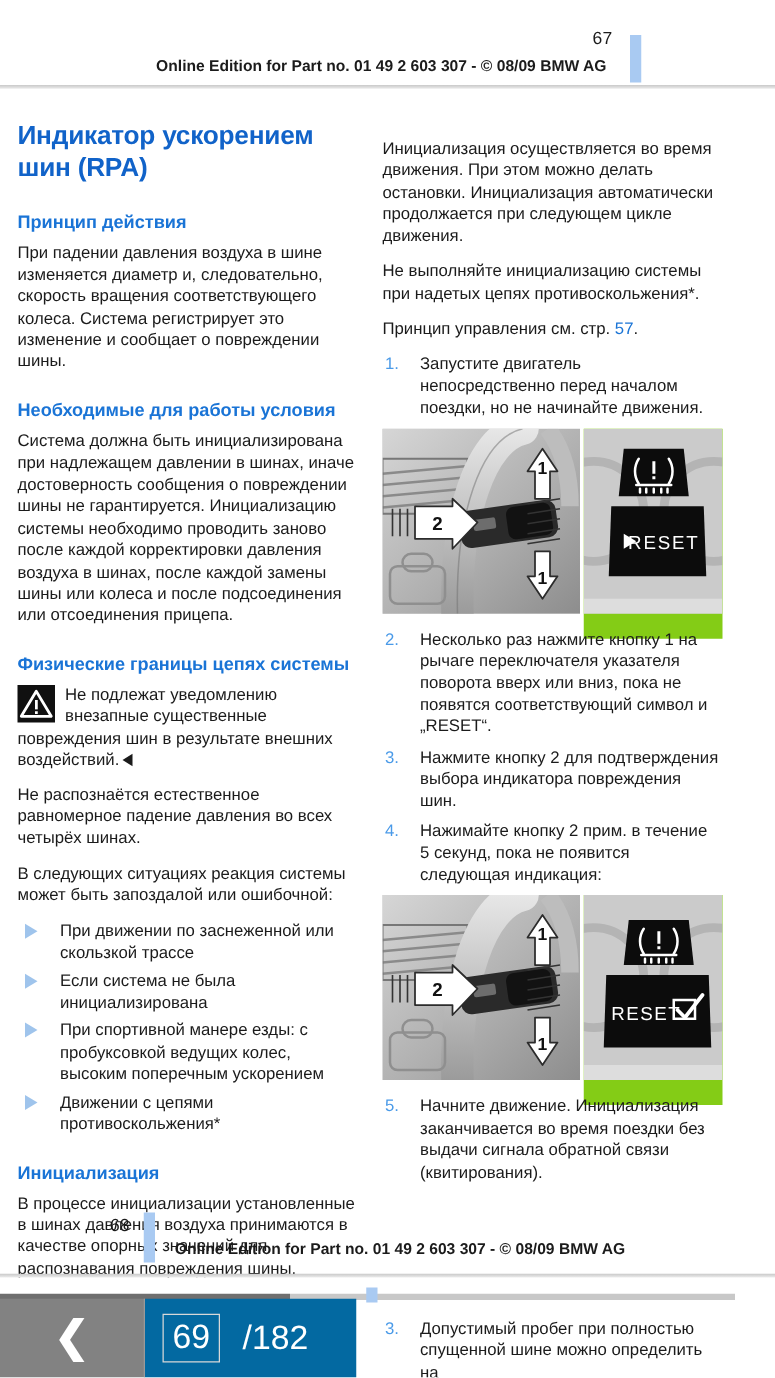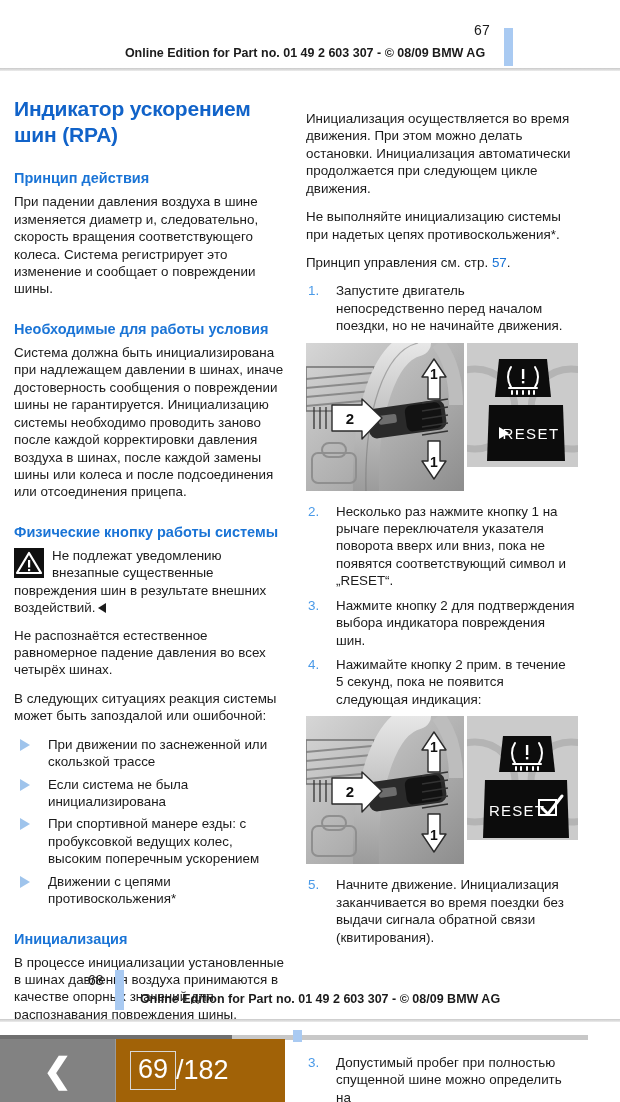--- a/index.html
+++ b/index.html
@@ -182,21 +182,21 @@
 
   
   .figure {
     margin: 8px 0 12px 0;
     display: flex;
     gap: 3px;
     width: 272px;
     height: 148px;
   }
   .fig-left { width: 158px; height: 148px; position: relative; overflow: hidden; background: #bdbdbd; }
-  .fig-right { width: 111px; height: 124px; position: relative; overflow: hidden; background: #f0abfc; }
+  .fig-right { width: 111px; height: 168px; position: relative; overflow: hidden; background: #84cc16; }
 
   
   .page-foot {
     position: absolute;
     left: 0; right: 0;
     bottom: 0;
     height: 52px;
   }
   .page-foot .folio {
     position: absolute;
@@ -276,38 +276,38 @@
   }
   .nav-back .chev {
     color: #ffffff;
     font-size: 34px;
     line-height: 1;
     font-weight: bold;
     margin-top: -2px;
   }
   .nav-pages {
     flex: 1;
-    background: #a16207;
+    background: #0369a1;
     display: flex;
     align-items: center;
     padding-left: 14px;
   }
   .nav-pages .cur {
     border: 1px solid #d8d8d8;
     color: #ffffff;
     font-size: 27px;
     line-height: 1;
     padding: 4px 7px 6px 7px;
     background: transparent;
   }
   .nav-pages .tot {
     color: #ffffff;
     font-size: 27px;
     line-height: 1;
-    margin-left: 0;
+    margin-left: 18px;
   }
 
   
   .bottom-strip {
     position: absolute;
     left: 0;
     top: 1035px;
     width: 232px;
     height: 8px;
     background: #6f6f6f;
@@ -351,21 +351,21 @@
       <div class="col left">
 
         <h1 class="chapter">Индикатор ускорением шин (RPA)</h1>
 
         <h2 class="sub">Принцип действия</h2>
         <p class="body">При падении давления воздуха в шине изменяется диаметр и, следовательно, скорость вращения соответствующего колеса. Система регистрирует это изменение и сообщает о повреждении шины.</p>
 
         <h2 class="sub">Необходимые для работы условия</h2>
         <p class="body">Система должна быть инициализирована при надлежащем давлении в шинах, иначе достоверность сообщения о повреждении шины не гарантируется. Инициализацию системы необходимо проводить заново после каждой корректировки давления воздуха в шинах, после каждой замены шины или колеса и после подсоединения или отсоединения прицепа.</p>
 
-        <h2 class="sub">Физические кнопку работы системы</h2>
+        <h2 class="sub">Физические границы цепях системы</h2>
 
         <div class="note">
           <span class="warn-icon">
             <svg width="30" height="30" viewBox="0 0 30 30" aria-hidden="true">
               <polygon points="15,5 27,25 3,25" fill="none" stroke="#ffffff" stroke-width="2.2" stroke-linejoin="round"></polygon>
               <rect x="14" y="12" width="2.2" height="7.5" fill="#ffffff"></rect>
               <rect x="14" y="21" width="2.2" height="2.2" fill="#ffffff"></rect>
             </svg>
           </span>
           <span>Не подлежат уведомлению внезапные существенные повреждения шин в результате внешних воздействий.</span><span class="arrow-end"></span>

